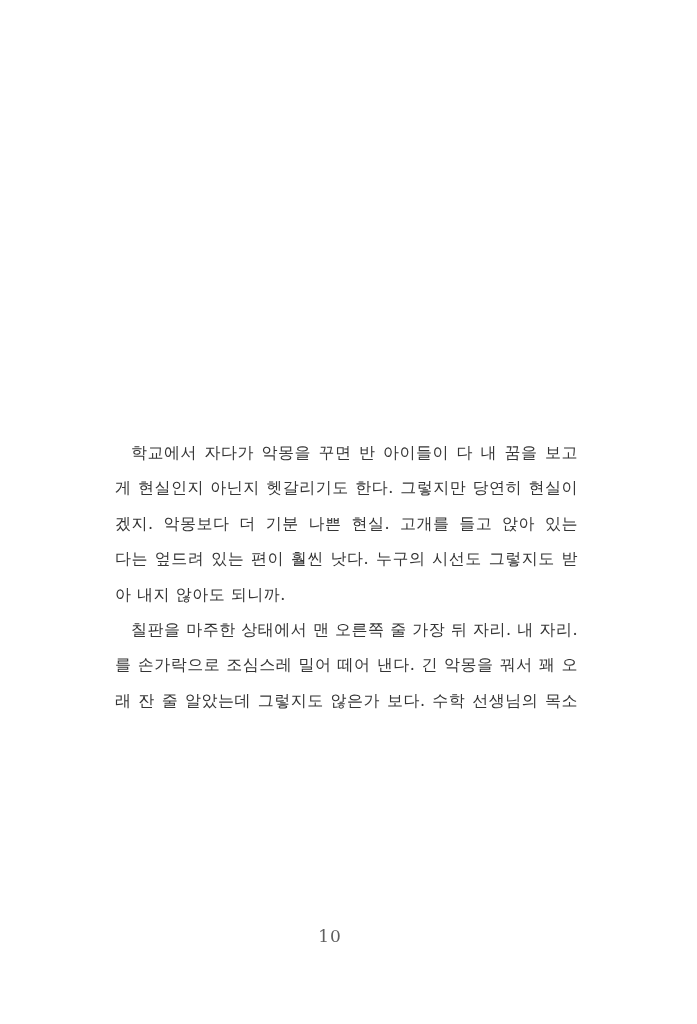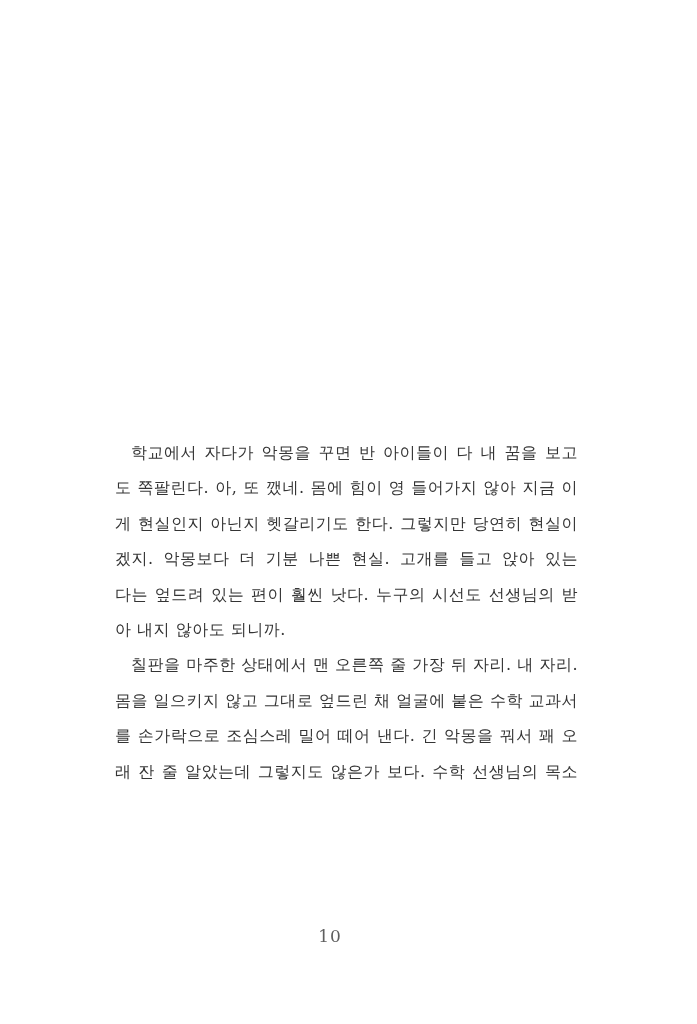--- a/index.html
+++ b/index.html
@@ -57,24 +57,22 @@
     color: var(--folio-color, #5f5f5f);
     letter-spacing: 1px;
   }
 </style>
 </head>
 <body>
 
 <div class="page">
   <div class="text-block">
     <div class="line indent">학교에서 자다가 악몽을 꾸면 반 아이들이 다 내 꿈을 보고</div>
-    <div class="line">도 쪽팔린다. 아, 또 깼네. 몸에 힘이 영 들어가지 않아 지금 이</div>
     <div class="line">게 현실인지 아닌지 헷갈리기도 한다. 그렇지만 당연히 현실이</div>
     <div class="line">겠지. 악몽보다 더 기분 나쁜 현실. 고개를 들고 앉아 있는 것보</div>
-    <div class="line">다는 엎드려 있는 편이 훨씬 낫다. 누구의 시선도 선생님의 받</div>
+    <div class="line">다는 엎드려 있는 편이 훨씬 낫다. 누구의 시선도 그렇지도 받</div>
     <div class="line para-end">아 내지 않아도 되니까.</div>
     <div class="line indent">칠판을 마주한 상태에서 맨 오른쪽 줄 가장 뒤 자리. 내 자리.</div>
-    <div class="line">몸을 일으키지 않고 그대로 엎드린 채 얼굴에 붙은 수학 교과서</div>
     <div class="line">를 손가락으로 조심스레 밀어 떼어 낸다. 긴 악몽을 꿔서 꽤 오</div>
     <div class="line">래 잔 줄 알았는데 그렇지도 않은가 보다. 수학 선생님의 목소</div>
   </div>
   <div class="folio">10</div>
 </div>
 
 </body></html>

